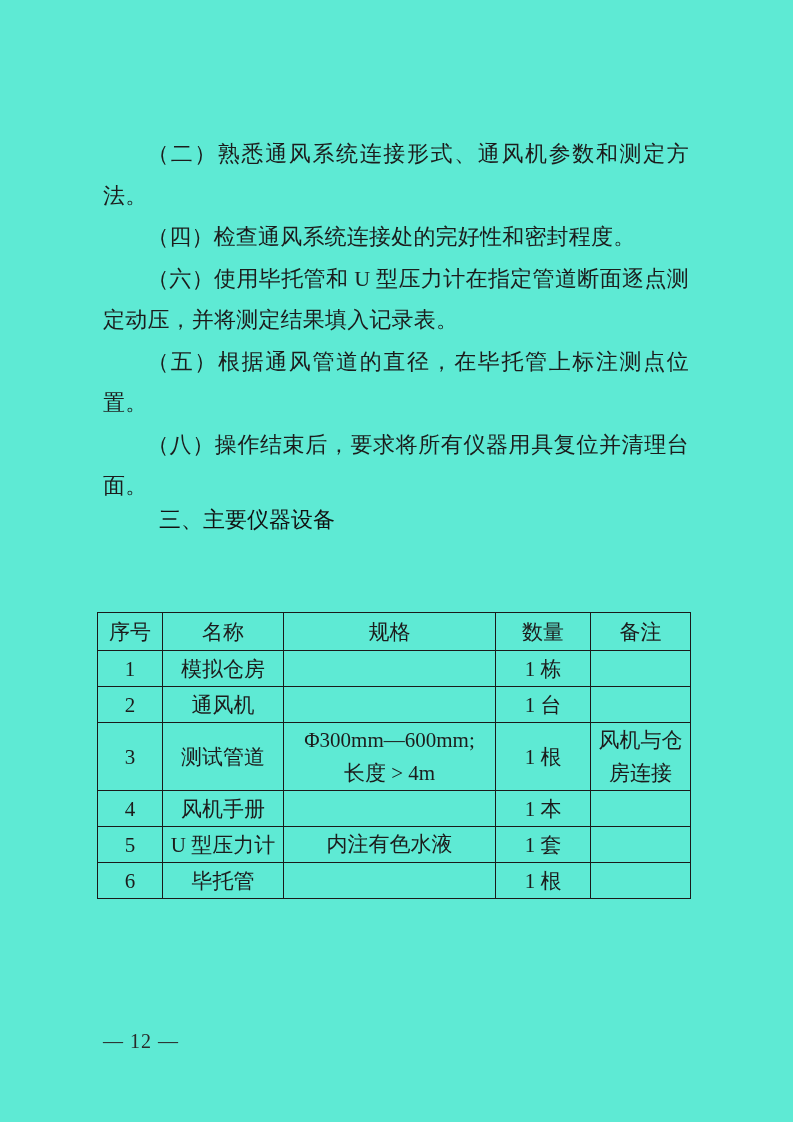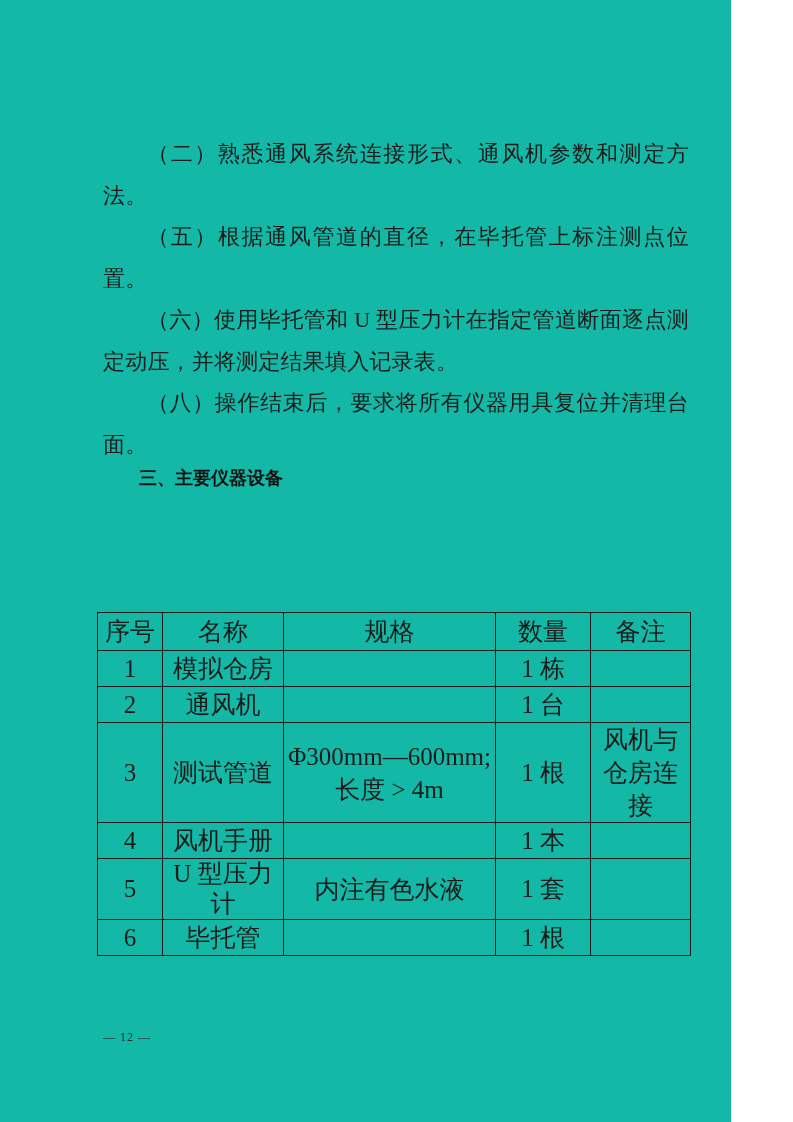--- a/index.html
+++ b/index.html
@@ -2,23 +2,23 @@
 <html><head>
 <meta charset="utf-8">
 <style>
   html, body {
     margin: 0;
     padding: 0;
     background: #ffffff;
   }
   .page {
     position: relative;
-    width: 731px;
+    width: 793px;
     height: 1122px;
-    background: #14b8a6;
+    background: #5eead4;
     overflow: hidden;
     font-family: "Liberation Serif", "DejaVu Serif", serif;
     color: #1a1a1a;
   }
   .content {
     position: absolute;
     left: 103px;
     top: 133px;
     width: 586px;
   }
@@ -27,26 +27,26 @@
     padding: 0;
     font-size: 22px;
     line-height: 41.5px;
     text-indent: 2em;
     text-align: justify;
     text-align-last: left;
     letter-spacing: 0.2px;
     color: #1c1c1c;
   }
   .section-heading {
-    margin: 0;
+    margin: 12px;
     padding: 0;
     margin-top: 1px;
     font-family: "Liberation Sans", "DejaVu Sans", sans-serif;
-    font-weight: 700;
-    font-size: 18px;
+    font-weight: 400;
+    font-size: 22px;
     line-height: 24px;
     text-indent: 2em;
     color: #111111;
   }
   table.equipment {
     position: absolute;
     left: 97px;
     top: 612px;
     width: 593px;
     border-collapse: collapse;
@@ -56,49 +56,50 @@
   table.equipment col.c2 { width: 121px; }
   table.equipment col.c3 { width: 212px; }
   table.equipment col.c4 { width: 95px; }
   table.equipment col.c5 { width: 100px; }
   table.equipment th,
   table.equipment td {
     border: 1.5px solid #1a1a1a;
     text-align: center;
     vertical-align: middle;
     font-weight: normal;
-    font-size: 25px;
+    font-size: 21px;
     line-height: 30px;
     padding: 0 2px;
     color: #1c1c1c;
     font-family: "Liberation Serif", "DejaVu Serif", serif;
   }
   table.equipment tr.hdr    { height: 38px; }
   table.equipment tr.normal { height: 36px; }
   table.equipment tr.tall   { height: 68px; }
   table.equipment td.spec   { white-space: pre-line; line-height: 33px; }
   table.equipment td.remark { line-height: 33px; }
   .footer {
     position: absolute;
     left: 103px;
     top: 1030px;
-    font-size: 12px;
+    font-size: 20px;
     letter-spacing: 1px;
     color: #2a2a2a;
   }
 </style>
 </head>
 <body>
 
 <div class="page">
 
   <div class="content">
     <p class="para">（二）熟悉通风系统连接形式、通风机参数和测定方法。</p>
+    <p class="para">（四）检查通风系统连接处的完好性和密封程度。</p>
+    <p class="para">（六）使用毕托管和 U 型压力计在指定管道断面逐点测定动压，并将测定结果填入记录表。</p>
     <p class="para">（五）根据通风管道的直径，在毕托管上标注测点位置。</p>
-    <p class="para">（六）使用毕托管和 U 型压力计在指定管道断面逐点测定动压，并将测定结果填入记录表。</p>
     <p class="para">（八）操作结束后，要求将所有仪器用具复位并清理台面。</p>
     <h3 class="section-heading">三、主要仪器设备</h3>
   </div>
 
   <table class="equipment">
     <colgroup>
       <col class="c1">
         <col class="c2">
         <col class="c3">
         <col class="c4">

